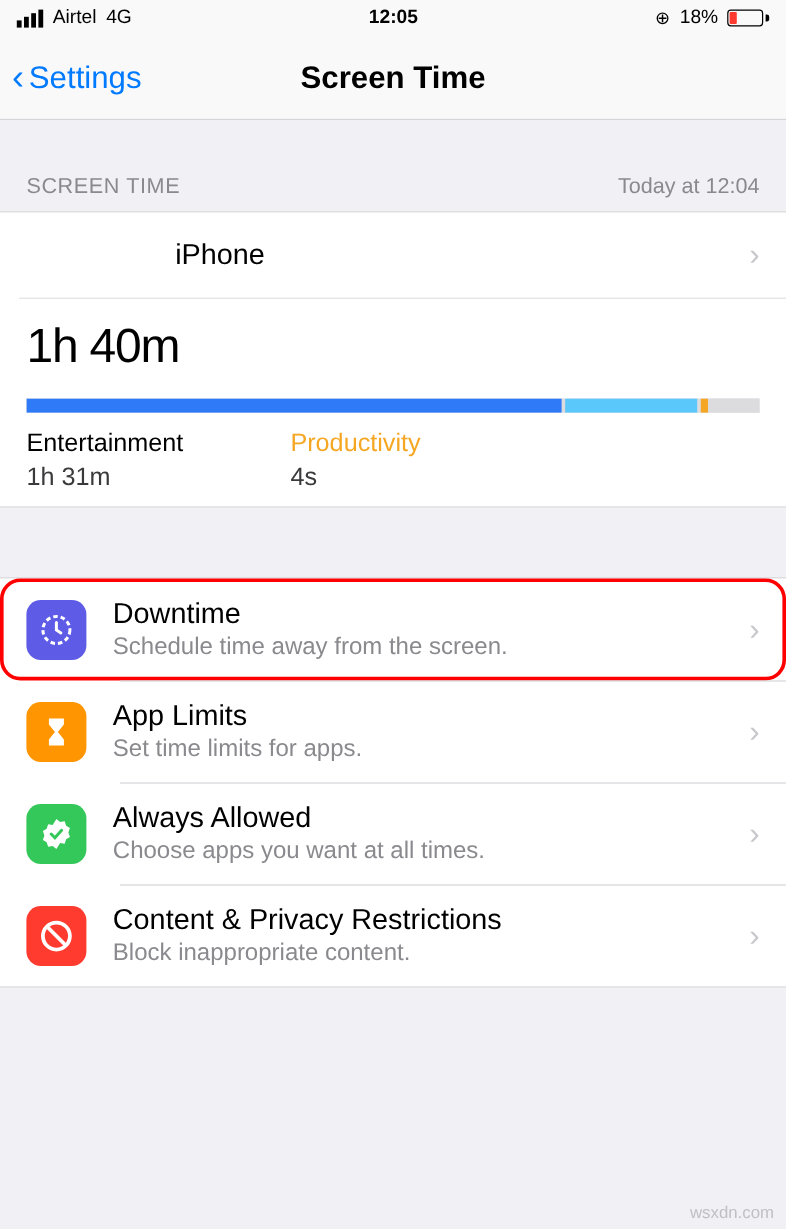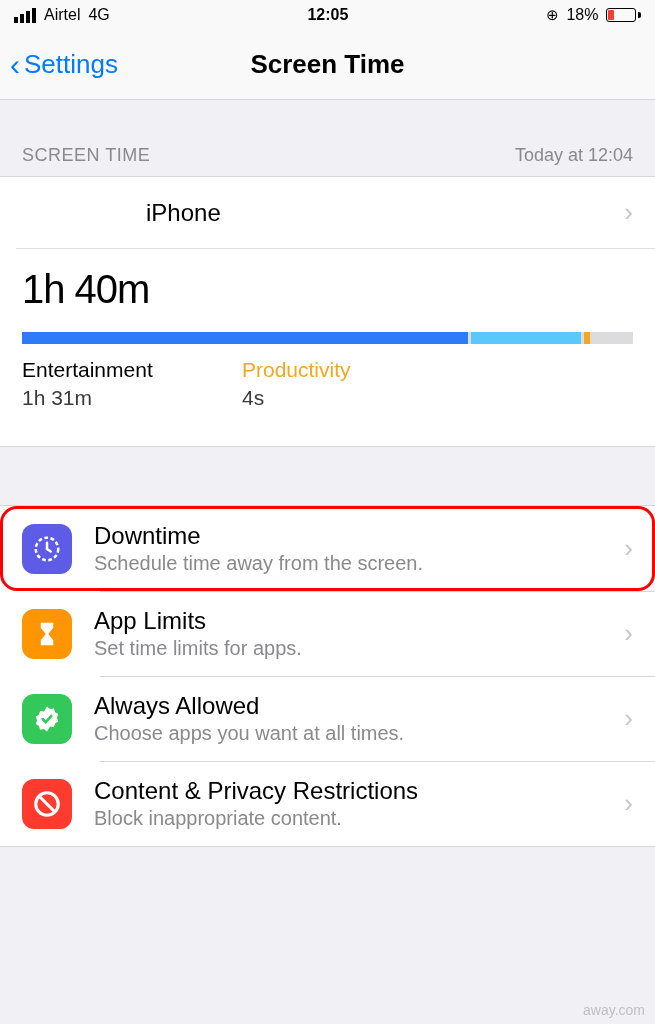--- a/index.html
+++ b/index.html
@@ -17,21 +17,21 @@
   .nav-bar { height: 70px; background: #f9f9f9; border-bottom: 1px solid #d6d6da; display: flex; align-items: center; position: relative; }
   .back-link { display: flex; align-items: center; color: #007aff; font-size: 26px; padding-left: 10px; gap: 4px; }
   .chevron-back { font-size: 30px; font-weight: 300; }
   .nav-title { position: absolute; left: 0; right: 0; text-align: center; font-size: 26px; font-weight: 600; pointer-events: none; }
   .section-header { display: flex; justify-content: space-between; padding: 45px 22px 10px 22px; font-size: 18px; color: #8a8a8e; }
   .section-header .left { letter-spacing: 0.5px; }
   .white-block { background: #fff; border-top: 0.5px solid #d6d6da; border-bottom: 0.5px solid #d6d6da; }
   .device-row { display: flex; align-items: center; justify-content: space-between; padding: 20px 22px 20px 130px; border-bottom: 0.5px solid #e0e0e4; margin-left: 16px; }
   .device-row .label { font-size: 24px; }
   .chev { color: #c7c7cc; font-size: 26px; font-weight: 300; }
-  .usage-block { padding: 18px 22px 36px 22px; }
+  .usage-block { padding: 18px 22px 12px 22px; }
   .total-time { font-size: 40px; letter-spacing: -1px; }
   .usage-bar { height: 12px; background: #dcdcdf; border-radius: 0; margin-top: 20px; display: flex; overflow: hidden; }
   .seg1 { background: #2f7af7; height: 100%; }
   .seg2 { background: #5ac8fa; height: 100%; margin-left: 3px; }
   .seg3 { background: #f5a623; height: 100%; margin-left: 3px; }
   .seg4 { background: #dcdcdf; height: 100%; margin-left: 3px; flex: 1; }
   .categories { display: flex; margin-top: 14px; }
   .cat { flex-shrink: 0; }
   .cat1 { width: 220px; }
   .cat2 { width: 250px; }
@@ -173,13 +173,13 @@
     </div>
     <div class="row-text">
       <div class="row-title">Content &amp; Privacy Restrictions</div>
       <div class="row-sub">Block inappropriate content.</div>
     </div>
     <span class="chev">›</span>
   </div>
 
 </div>
 
-<div class="watermark">away.com</div>
+<div class="watermark">wsxdn.com</div>
 
 </body></html>

